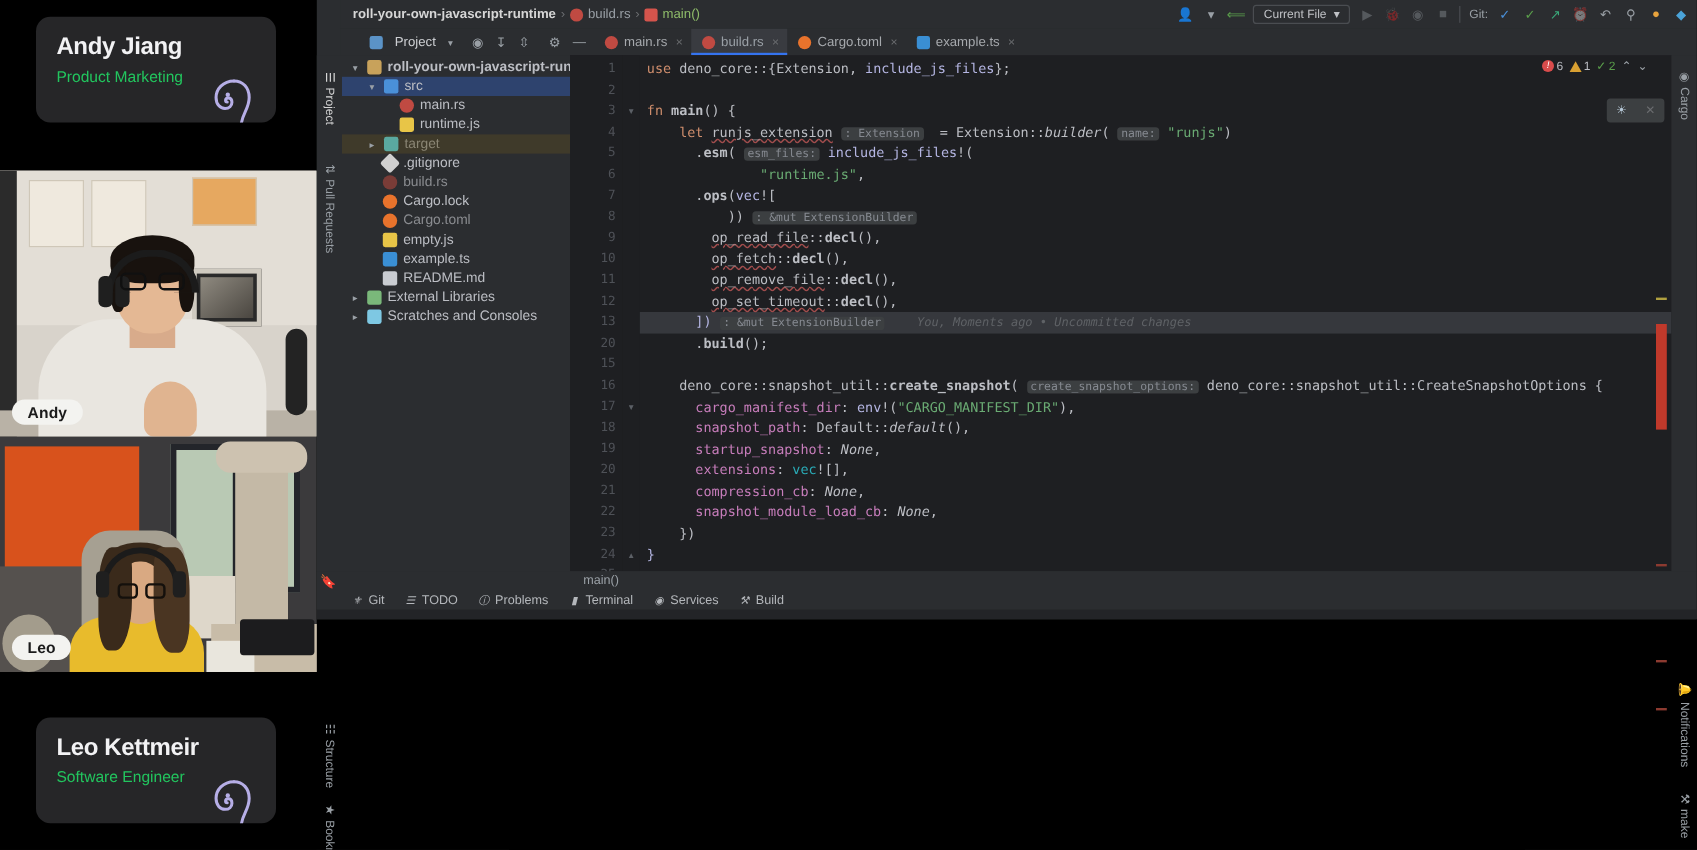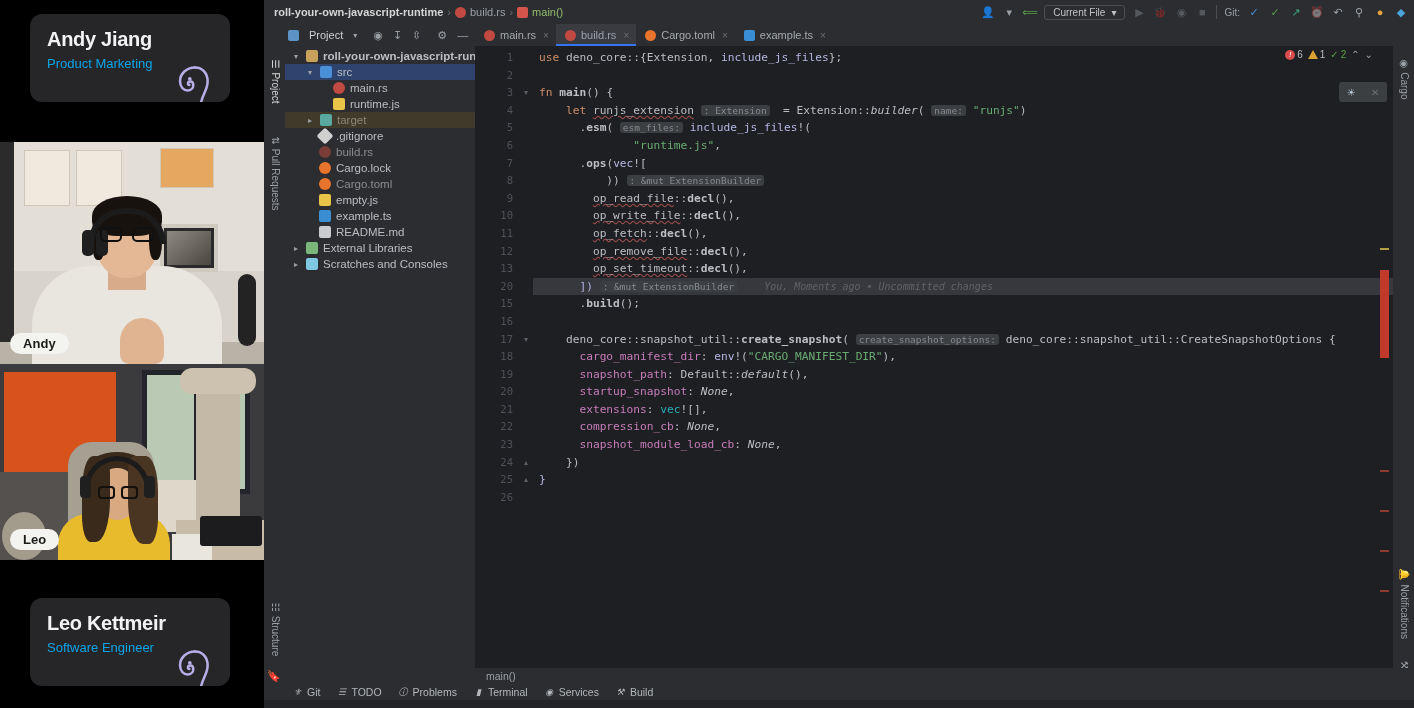--- a/index.html
+++ b/index.html
@@ -11,21 +11,21 @@
   
   .vpanel { position:absolute; left:0; top:0; width:264px; height:708px; background:#000; }
 
   .namecard {
     position:absolute; left:30px; width:200px; height:88px;
     background:#262628; border-radius:12px; overflow:hidden;
   }
   .namecard.top { top:14px; }
   .namecard.bot { top:598px; }
   .nc-name { position:absolute; left:17px; top:14px; font-size:20px; font-weight:bold; color:#f2f2f4; letter-spacing:-0.3px; }
-  .nc-role { position:absolute; left:17px; top:42px; font-size:13px; color:#0ea5e9; }
+  .nc-role { position:absolute; left:17px; top:42px; font-size:13px; color:#22c55e; }
   .nc-logo { position:absolute; right:12px; bottom:-8px; width:46px; height:46px; }
 
   .vtile { position:absolute; left:0; width:264px; overflow:hidden; background:#111; }
   .vtile.t1 { top:142px; height:222px; }
   .vtile.t2 { top:364px; height:196px; }
 
   .badge {
     position:absolute; left:10px; bottom:10px; z-index:6;
     background:#f3f3f0; color:#1b1b1b; font-size:13px; font-weight:bold;
     padding:3px 13px; border-radius:11px; letter-spacing:0.1px;
@@ -73,21 +73,21 @@
   .l-hp    { position:absolute; left:84px; top:92px; width:66px; height:34px; border:5px solid #1b1b1b; border-bottom:none; border-radius:34px 34px 0 0; }
   .l-hpc   { position:absolute; top:112px; width:11px; height:22px; background:#1f1f1f; border-radius:4px; }
   .l-glass { position:absolute; left:98px; top:122px; width:40px; height:13px; }
   .l-glass b{ position:absolute; top:0; width:17px; height:13px; border:2px solid #14100c; border-radius:4px; display:block; }
   .l-glass b:first-child{left:0;} .l-glass b:last-child{right:0;}
   .l-table { position:absolute; left:176px; top:156px; width:92px; height:40px; background:#c8bca8; }
   .l-lap   { position:absolute; left:200px; top:152px; width:62px; height:30px; background:#1c1c1e; border-radius:3px; }
   .l-paper { position:absolute; left:172px; top:170px; width:40px; height:26px; background:#e9e6dd; }
 
   
-  .ide { position:absolute; left:264px; top:0; width:1150px; height:708px; background:#2b2d30; color:#bcbec4; }
+  .ide { position:absolute; left:264px; top:0; width:1150px; height:516px; background:#2b2d30; color:#bcbec4;padding-left:20px; }
 
   .titlebar { position:relative; height:24px; background:#2b2d30; display:flex; align-items:center; }
   .crumbs { display:flex; align-items:center; gap:4px; padding-left:10px; font-size:11px; }
   .crumb-root { color:#d6d6d6; font-weight:bold; }
   .crumb-sep { color:#6b6d70; font-size:11px; }
   .crumb { color:#9aa0a6; display:flex; align-items:center; gap:4px; }
   .crumb.green { color:#8fbc6a; }
   .ic { width:11px; height:11px; display:inline-block; border-radius:2px; flex:none; }
   .ic.rust { background:#c04a42; border-radius:50%; }
   .ic.rustfn { background:#d4544c; border-radius:2px; }
@@ -480,21 +480,20 @@
         <div class="code" id="code">
             <div class="ln"><span class="kw">use </span><span class="ident">deno_core</span><span class="ident">::{</span><span class="ident">Extension</span><span class="ident">, </span><span class="mac">include_js_files</span><span class="ident">};</span></div>
             <div class="ln">&nbsp;</div>
             <div class="ln"><span class="kw">fn </span><span class="method">main</span><span class="ident">() {</span></div>
             <div class="ln"><span class="kw">    let </span><span class="unres">runjs_extension</span><span class="ident"> </span><span class="hint">: Extension</span><span class="ident">  = </span><span class="ident">Extension</span><span class="ident">::</span><span class="ital">builder</span><span class="ident">( </span><span class="hint">name:</span><span class="ident"> </span><span class="str">"runjs"</span><span class="ident">)</span></div>
             <div class="ln"><span class="ident">      .</span><span class="method">esm</span><span class="ident">( </span><span class="hint">esm_files:</span><span class="ident"> </span><span class="mac">include_js_files</span><span class="ident">!(</span></div>
             <div class="ln"><span class="ident">              </span><span class="str">"runtime.js"</span><span class="ident">,</span></div>
             <div class="ln"><span class="ident">      .</span><span class="method">ops</span><span class="ident">(</span><span class="mac">vec</span><span class="ident">![</span></div>
             <div class="ln"><span class="ident">          ))</span><span class="ident"> </span><span class="hint">: &amp;mut ExtensionBuilder</span></div>
             <div class="ln"><span class="ident">        </span><span class="unres">op_read_file</span><span class="ident">::</span><span class="method">decl</span><span class="ident">(),</span></div>
-            <div class="ln"><span class="ident">        </span><span class="unres">op_write_file</span><span class="ident">::</span><span class="method">decl</span><span class="ident">(),</span></div>
             <div class="ln"><span class="ident">        </span><span class="unres">op_fetch</span><span class="ident">::</span><span class="method">decl</span><span class="ident">(),</span></div>
             <div class="ln"><span class="ident">        </span><span class="unres">op_remove_file</span><span class="ident">::</span><span class="method">decl</span><span class="ident">(),</span></div>
             <div class="ln"><span class="ident">        </span><span class="unres">op_set_timeout</span><span class="ident">::</span><span class="method">decl</span><span class="ident">(),</span></div>
             <div class="ln hl"><span class="mac">      ])</span><span class="ident"> </span><span class="hint">: &amp;mut ExtensionBuilder</span><span class="ident">    </span><span class="vcs">You, Moments ago • Uncommitted changes</span></div>
             <div class="ln"><span class="ident">      .</span><span class="method">build</span><span class="ident">();</span></div>
             <div class="ln">&nbsp;</div>
             <div class="ln"><span class="ident">    </span><span class="ident">deno_core</span><span class="ident">::</span><span class="ident">snapshot_util</span><span class="ident">::</span><span class="method">create_snapshot</span><span class="ident">( </span><span class="hint">create_snapshot_options:</span><span class="ident"> </span><span class="ident">deno_core</span><span class="ident">::</span><span class="ident">snapshot_util</span><span class="ident">::</span><span class="ident">CreateSnapshotOptions</span><span class="ident"> {</span></div>
             <div class="ln"><span class="ident">      </span><span class="field">cargo_manifest_dir</span><span class="ident">: </span><span class="mac">env</span><span class="ident">!(</span><span class="str">"CARGO_MANIFEST_DIR"</span><span class="ident">),</span></div>
             <div class="ln"><span class="ident">      </span><span class="field">snapshot_path</span><span class="ident">: </span><span class="ident">Default</span><span class="ident">::</span><span class="ital">default</span><span class="ident">(),</span></div>
             <div class="ln"><span class="ident">      </span><span class="field">startup_snapshot</span><span class="ident">: </span><span class="ital">None</span><span class="ident">,</span></div>

